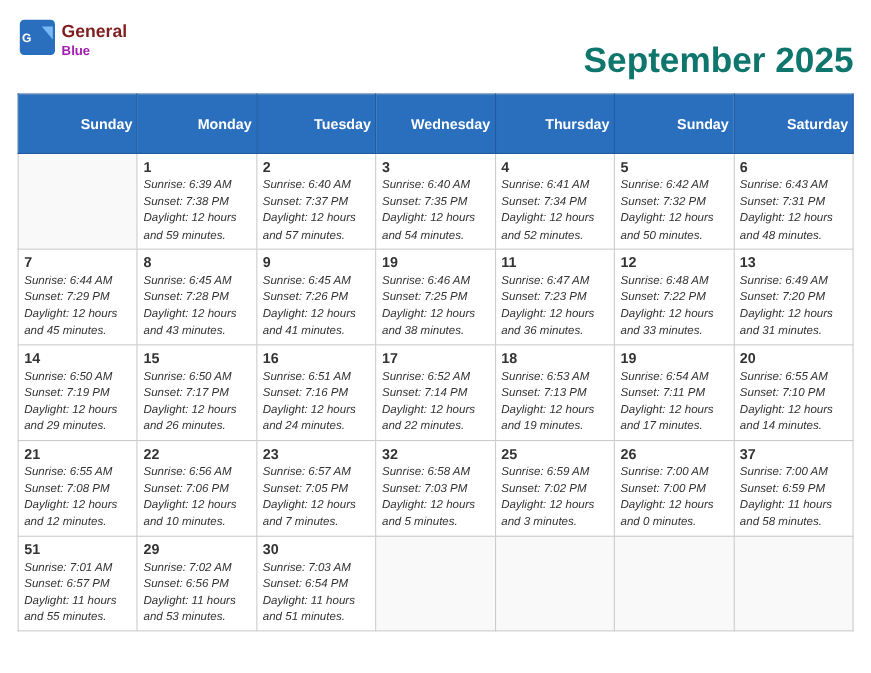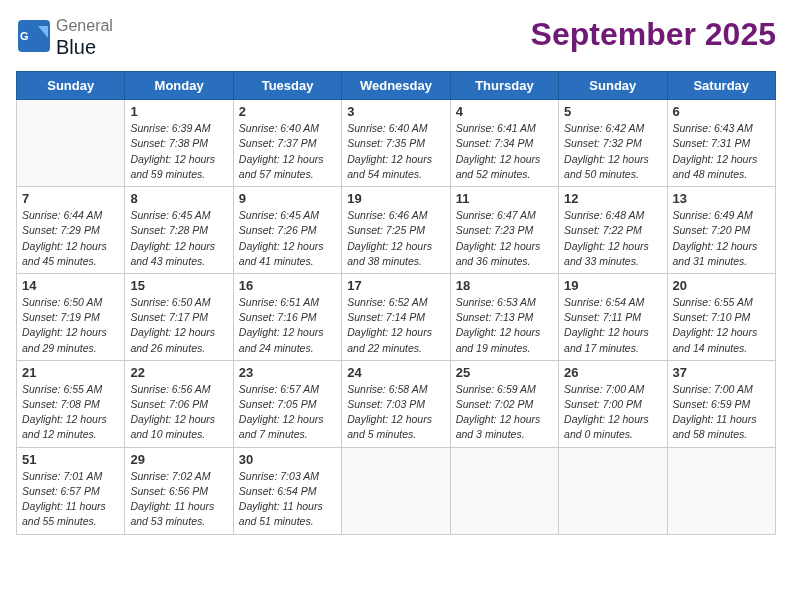--- a/index.html
+++ b/index.html
@@ -19,38 +19,39 @@
     .logo {
       display: flex;
       align-items: center;
     }
     .title-block {
       text-align: right;
     }
     .month-title {
       font-size: 32px;
       font-weight: bold;
-      color: #701a75;
+      color: #0f766e;
+      margin-top: 20px;
     }
     .location {
       font-size: 14px;
       color: #555;
     }
     .calendar {
       width: 100%;
       border-collapse: collapse;
       border: 1px solid #ccc;
     }
     .calendar th {
       background-color: #2a6fbe;
       color: #fff;
       font-size: 13px;
       font-weight: bold;
-      padding: 6px 4px;
-      text-align: center;
+      padding: 19px 4px;
+      text-align: right;
       border: 1px solid #1e5ca0;
     }
     .calendar td {
       vertical-align: top;
       border: 1px solid #ccc;
       padding: 4px 5px;
       width: 108px;
       min-height: 70px;
       background: #fff;
       font-size: 11px;
@@ -81,22 +82,22 @@
 <div class="header">
   <div class="logo">
     <div>
       <svg width="36" height="36" viewBox="0 0 36 36">
         <rect x="2" y="2" width="32" height="32" rx="4" fill="#2a6fbe"></rect>
         <text x="4" y="22" font-size="11" font-weight="bold" fill="white" font-family="Arial">G</text>
         <polygon points="22,8 32,8 32,20" fill="#7ab8f5"></polygon>
       </svg>
     </div>
     <div style="margin-left:4px; line-height:1.2;">
-      <div style="font-size:16px; font-weight:normal; color:#737373;">General</div>
-      <div style="font-size:20px; font-weight:normal; color:#0f172a;">Blue</div>
+      <div style="font-size:16px; font-weight:bold; color:#7f1d1d;">General</div>
+      <div style="font-size:12px; font-weight:bold; color:#a21caf;">Blue</div>
     </div>
   </div>
   <div class="title-block">
     <div class="month-title">September 2025</div>
   </div>
 </div>
 
 <table class="calendar">
   <thead>
     <tr>
@@ -204,21 +205,21 @@
         </td>
         <td>
           <span class="day-num">22</span>
           <div class="day-info">Sunrise: 6:56 AM<br>Sunset: 7:06 PM<br>Daylight: 12 hours<br>and 10 minutes.</div>
         </td>
         <td>
           <span class="day-num">23</span>
           <div class="day-info">Sunrise: 6:57 AM<br>Sunset: 7:05 PM<br>Daylight: 12 hours<br>and 7 minutes.</div>
         </td>
         <td>
-          <span class="day-num">24</span>
+          <span class="day-num">32</span>
           <div class="day-info">Sunrise: 6:58 AM<br>Sunset: 7:03 PM<br>Daylight: 12 hours<br>and 5 minutes.</div>
         </td>
         <td>
           <span class="day-num">25</span>
           <div class="day-info">Sunrise: 6:59 AM<br>Sunset: 7:02 PM<br>Daylight: 12 hours<br>and 3 minutes.</div>
         </td>
         <td>
           <span class="day-num">26</span>
           <div class="day-info">Sunrise: 7:00 AM<br>Sunset: 7:00 PM<br>Daylight: 12 hours<br>and 0 minutes.</div>
         </td>

